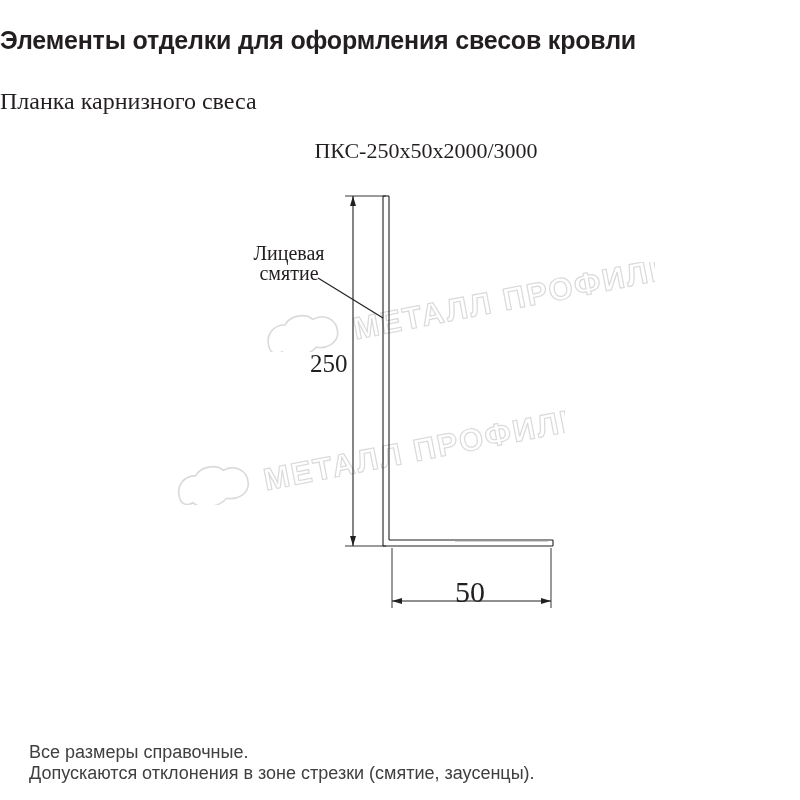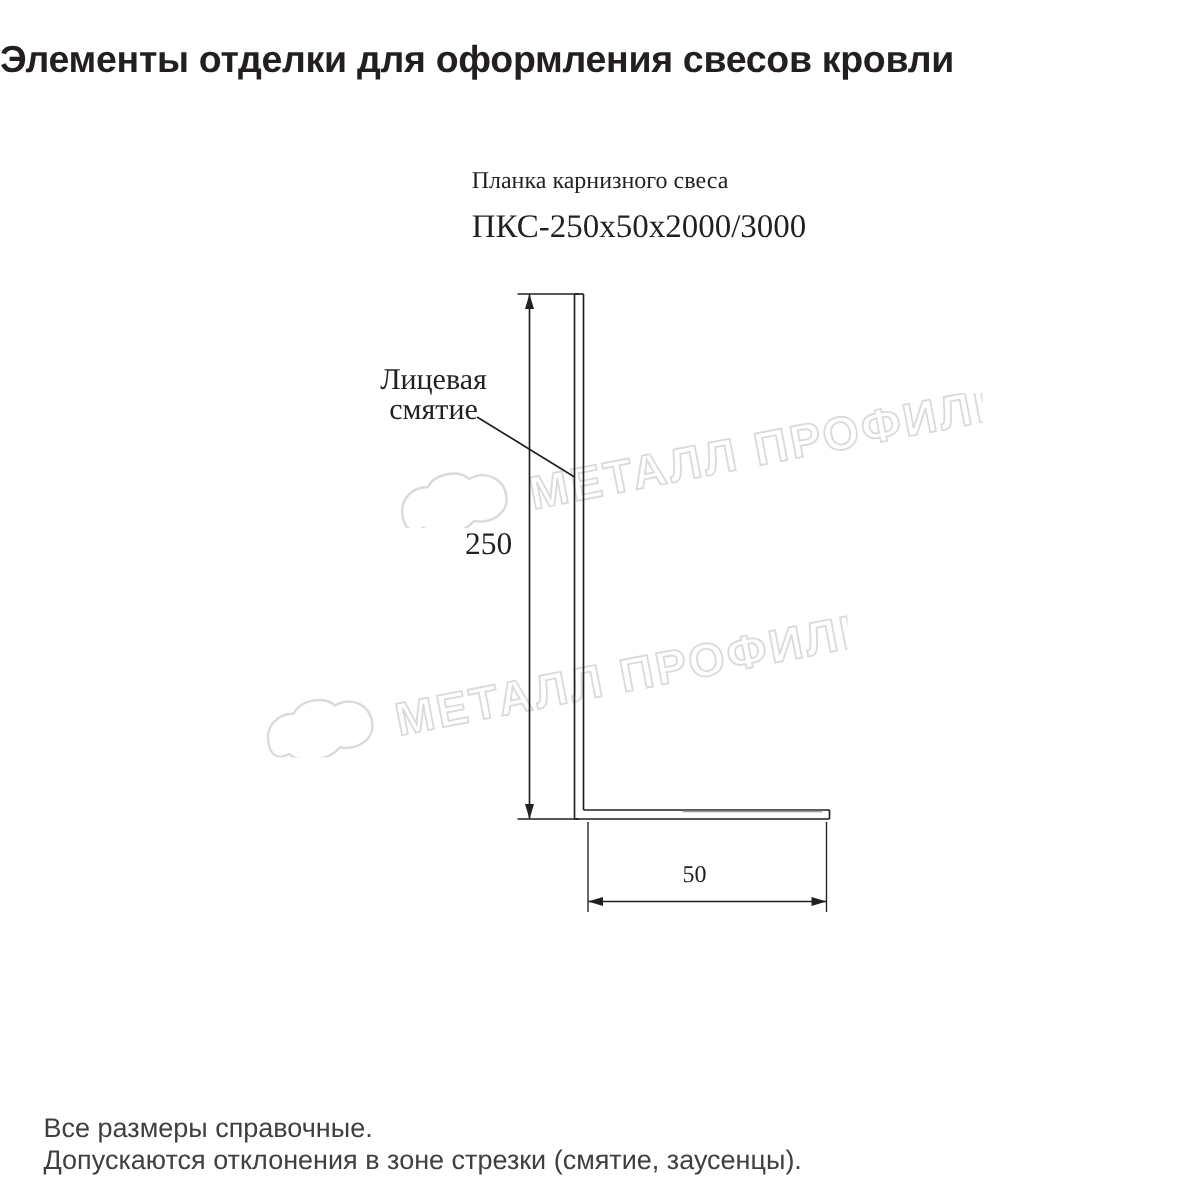--- a/index.html
+++ b/index.html
@@ -25,26 +25,25 @@
     top: 26px;
     left: 0;
     width: 800px;
     font-size: 25px;
     font-weight: bold;
     letter-spacing: -0.2px;
     color: #231f20;
   }
   .subtitle {
     position: absolute;
-    top: 112px;
+    top: 88px;
     left: 0;
     width: 800px;
-    text-align: center;
     font-family: "Liberation Serif", serif;
-    font-size: 16px;
+    font-size: 24px;
     color: #231f20;
   }
   .subtitle2 {
     position: absolute;
     top: 138px;
     left: 0;
     width: 800px;
     text-align: center;
     font-family: "Liberation Serif", serif;
     font-size: 22px;
@@ -81,29 +80,29 @@
     font-family: "Liberation Serif", serif;
     font-size: 20px;
     line-height: 20px;
     color: #231f20;
   }
   .dim-250 {
     position: absolute;
     left: 310px;
     top: 350px;
     font-family: "Liberation Serif", serif;
-    font-size: 21px;
+    font-size: 25px;
     color: #231f20;
   }
   .dim-50 {
     position: absolute;
     left: 455px;
     top: 575px;
     font-family: "Liberation Serif", serif;
-    font-size: 16px;
+    font-size: 30px;
     color: #231f20;
   }
   .footnote {
     position: absolute;
     left: 29px;
     font-size: 18px;
     color: #404040;
   }
   .footnote.l1 { top: 742px; }
   .footnote.l2 { top: 763px; }

